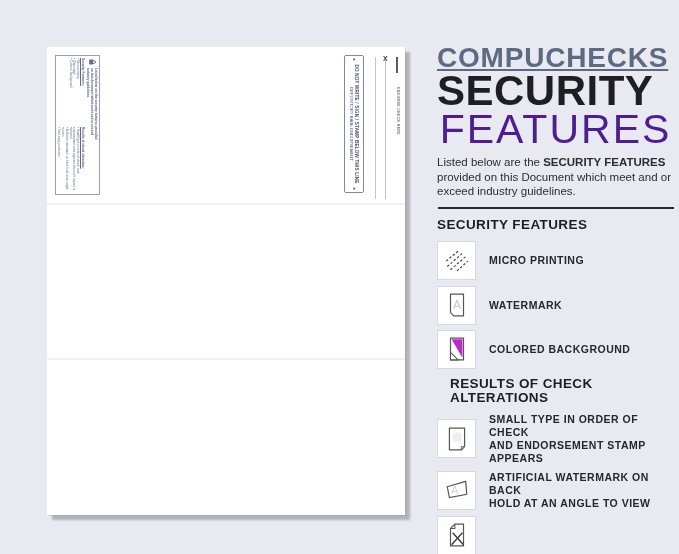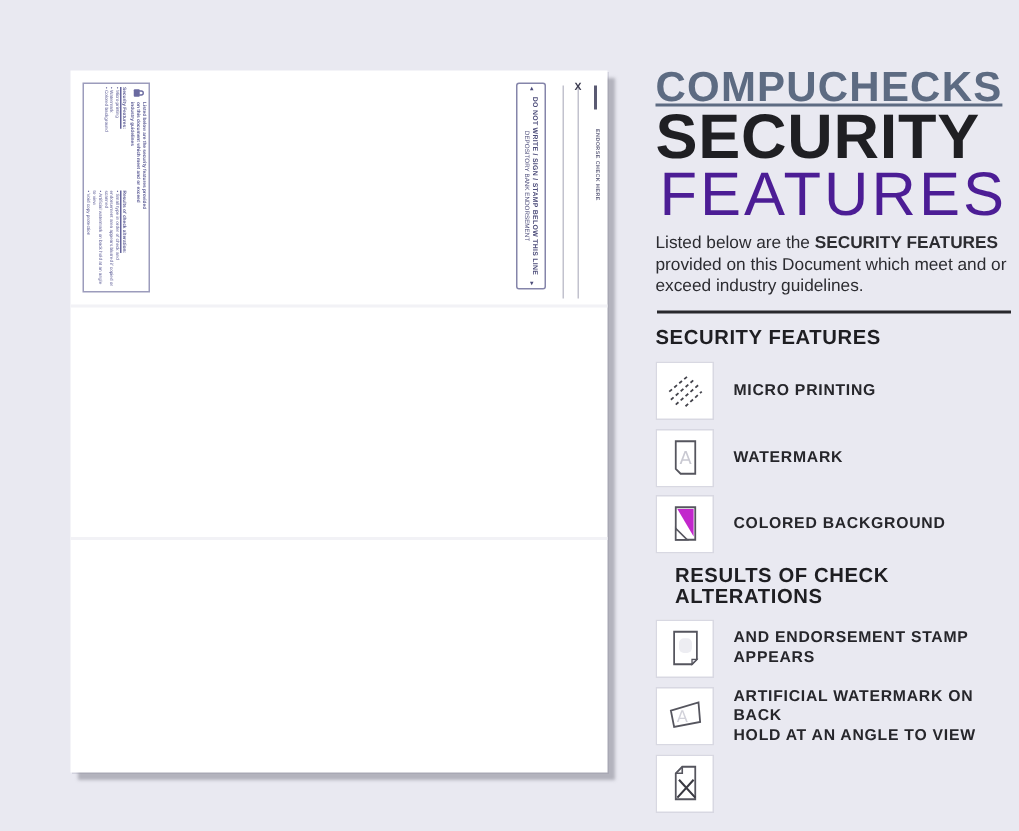--- a/index.html
+++ b/index.html
@@ -188,20 +188,21 @@
 
   <div class="feature-row fr-m5">
     <span class="icon-box">
       <svg viewBox="0 0 24 24">
         <path d="M5 2 H19 V19 L16 22 H5 Z" fill="#ffffff" stroke="#55555e" stroke-width="1.1"></path>
         <path d="M19 19 L16 19 L16 22 Z" fill="#e2e2ea" stroke="#55555e" stroke-width=".8"></path>
         <rect x="8" y="6" width="8" height="9" rx="3" fill="#ededf2"></rect>
       </svg>
     </span>
     <span class="feature-label">
+      <div>SMALL TYPE IN ORDER OF CHECK</div>
       <div>AND ENDORSEMENT STAMP APPEARS</div>
     </span>
   </div>
 
   <div class="feature-row fr-m6">
     <span class="icon-box">
       <svg viewBox="0 0 24 24">
         <path d="M3 9 L20 4 L21 16 L5 19 Z" fill="#ffffff" stroke="#55555e" stroke-width="1.1"></path>
         <text x="10" y="16" font-size="10" fill="#d2d2da" text-anchor="middle" font-family="DejaVu Sans, sans-serif">A</text>
       </svg>

